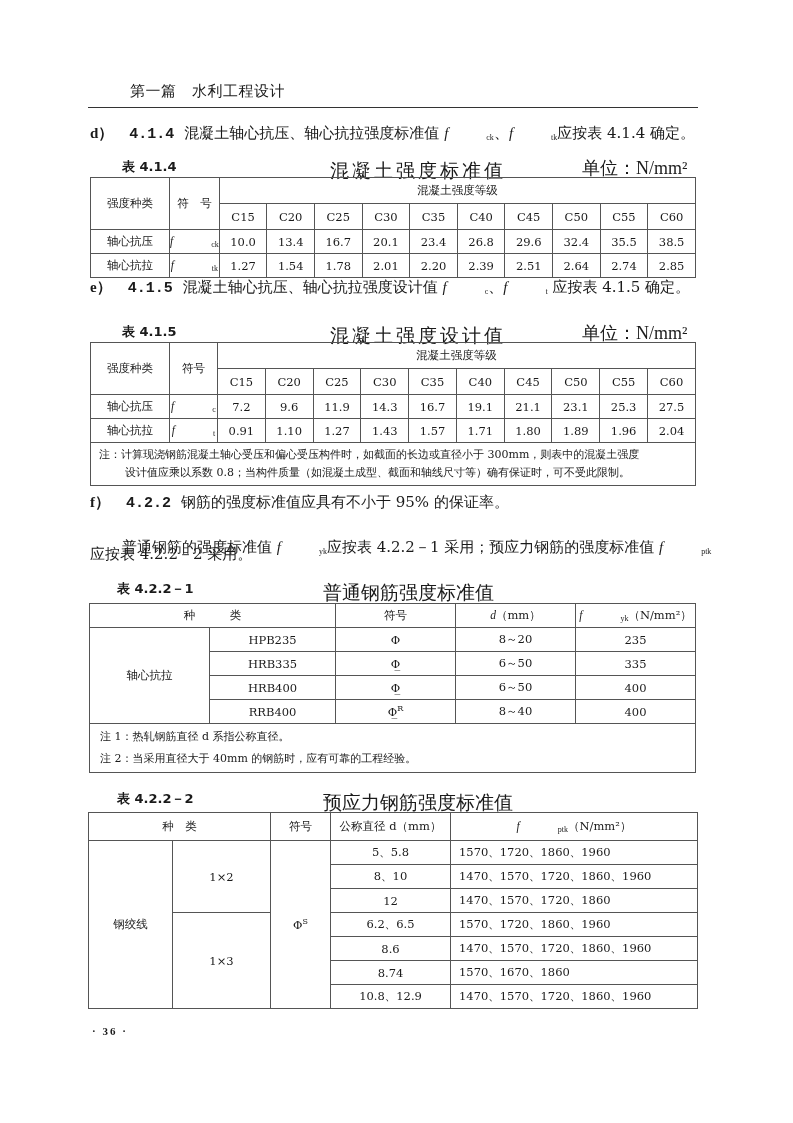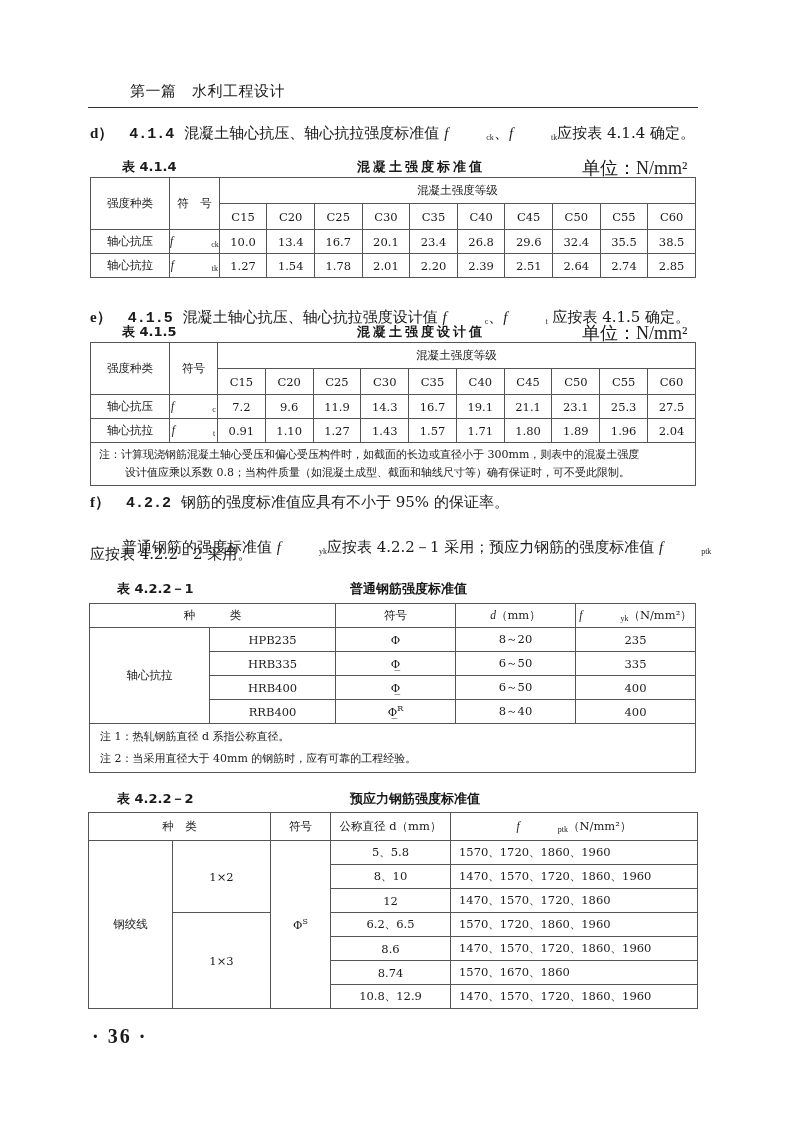--- a/index.html
+++ b/index.html
@@ -7,28 +7,28 @@
          font-family:"DejaVu Serif","Liberation Serif",serif; color:#1a1a1a; }
   .abs { position:absolute; }
   .running-head { left:90px; top:82px; font-family:"DejaVu Sans","Liberation Sans",sans-serif; font-size:15px; letter-spacing:0.5px;margin-left:40px; }
   .running-rule { left:88px; top:107px; width:610px; height:0; border-top:1.5px solid #333; }
   .para { font-size:15px; line-height:22px; white-space:nowrap; }
   .para b.lbl { font-family:"Liberation Serif",serif; font-weight:bold; margin-right:16px; }
   .para b.num { font-family:Liberation Mono, monospace; font-weight:bold; margin-right:10px; }
   .sym { font-style:italic; font-family:"Liberation Serif",serif; }
   .sub { font-size:8px; vertical-align:-2px; font-style:normal;padding-left:38px; }
   .cap-id { font-size:13px; font-weight:bold; font-family:"DejaVu Sans",sans-serif; }
-  .cap-title { font-size:13px; font-weight:bold; font-family:"DejaVu Sans",sans-serif; letter-spacing:3px;margin-left:27px; }
+  .cap-title { font-size:19px; font-weight:normal; font-family:"DejaVu Sans",sans-serif; letter-spacing:3px; }
   .cap-unit { font-size:18px;font-family:Liberation Serif, serif; }
   table { border-collapse:collapse; position:absolute; font-size:11.5px; }
   td, th { border:1px solid #555; text-align:center; padding:0; font-weight:normal; }
   table.outer { border:1.5px solid #222; }
   .note-cell { text-align:left; padding:3px 8px; font-size:11px; line-height:18px; }
   .left { text-align:left; padding-left:8px; }
-  .page-num { left:92px; top:1025px; font-family:"Liberation Serif",serif; font-weight:bold; font-size:20px; letter-spacing:2px; }
+  .page-num { left:92px; top:1025px; font-family:"Liberation Serif",serif; font-weight:bold; font-size:11px; letter-spacing:2px; }
   sup { font-size:8px; }
 </style>
 </head>
 <body>
 
 <div class="abs running-head">第一篇　水利工程设计</div>
 <div class="abs running-rule"></div>
 
 <div class="abs para" style="left:90px; top:122px;">
   <b class="lbl">d）</b><b class="num">4.1.4</b><span>混凝土轴心抗压、轴心抗拉强度标准值 </span><span class="sym"><span>f</span><span class="sub">ck</span></span><span>、</span><span class="sym"><span>f</span><span class="sub">tk</span></span><span>应按表 4.1.4 确定。</span>
@@ -88,21 +88,21 @@
         <td>2.20</td>
         <td>2.39</td>
         <td>2.51</td>
         <td>2.64</td>
         <td>2.74</td>
         <td>2.85</td>
       </tr>
     </tbody>
 </table>
 
-<div class="abs para" style="left:90px; top:306px;">
+<div class="abs para" style="left:90px; top:276px;">
   <b class="lbl">e）</b><b class="num">4.1.5</b><span>混凝土轴心抗压、轴心抗拉强度设计值 </span><span class="sym"><span>f</span><span class="sub">c</span></span><span>、</span><span class="sym"><span>f</span><span class="sub">t</span></span><span> 应按表 4.1.5 确定。</span>
 </div>
 
 <div class="abs cap-id" style="left:122px; top:323px;">表 4.1.5</div>
 <div class="abs cap-title" style="left:330px; top:323px;">混凝土强度设计值</div>
 <div class="abs cap-unit" style="left:582px; top:321px;">单位：N/mm²</div>
 
 <table class="outer" id="t415" style="left:90px; top:342px; width:606px;">
   <colgroup>
       <col style="width:79px">

